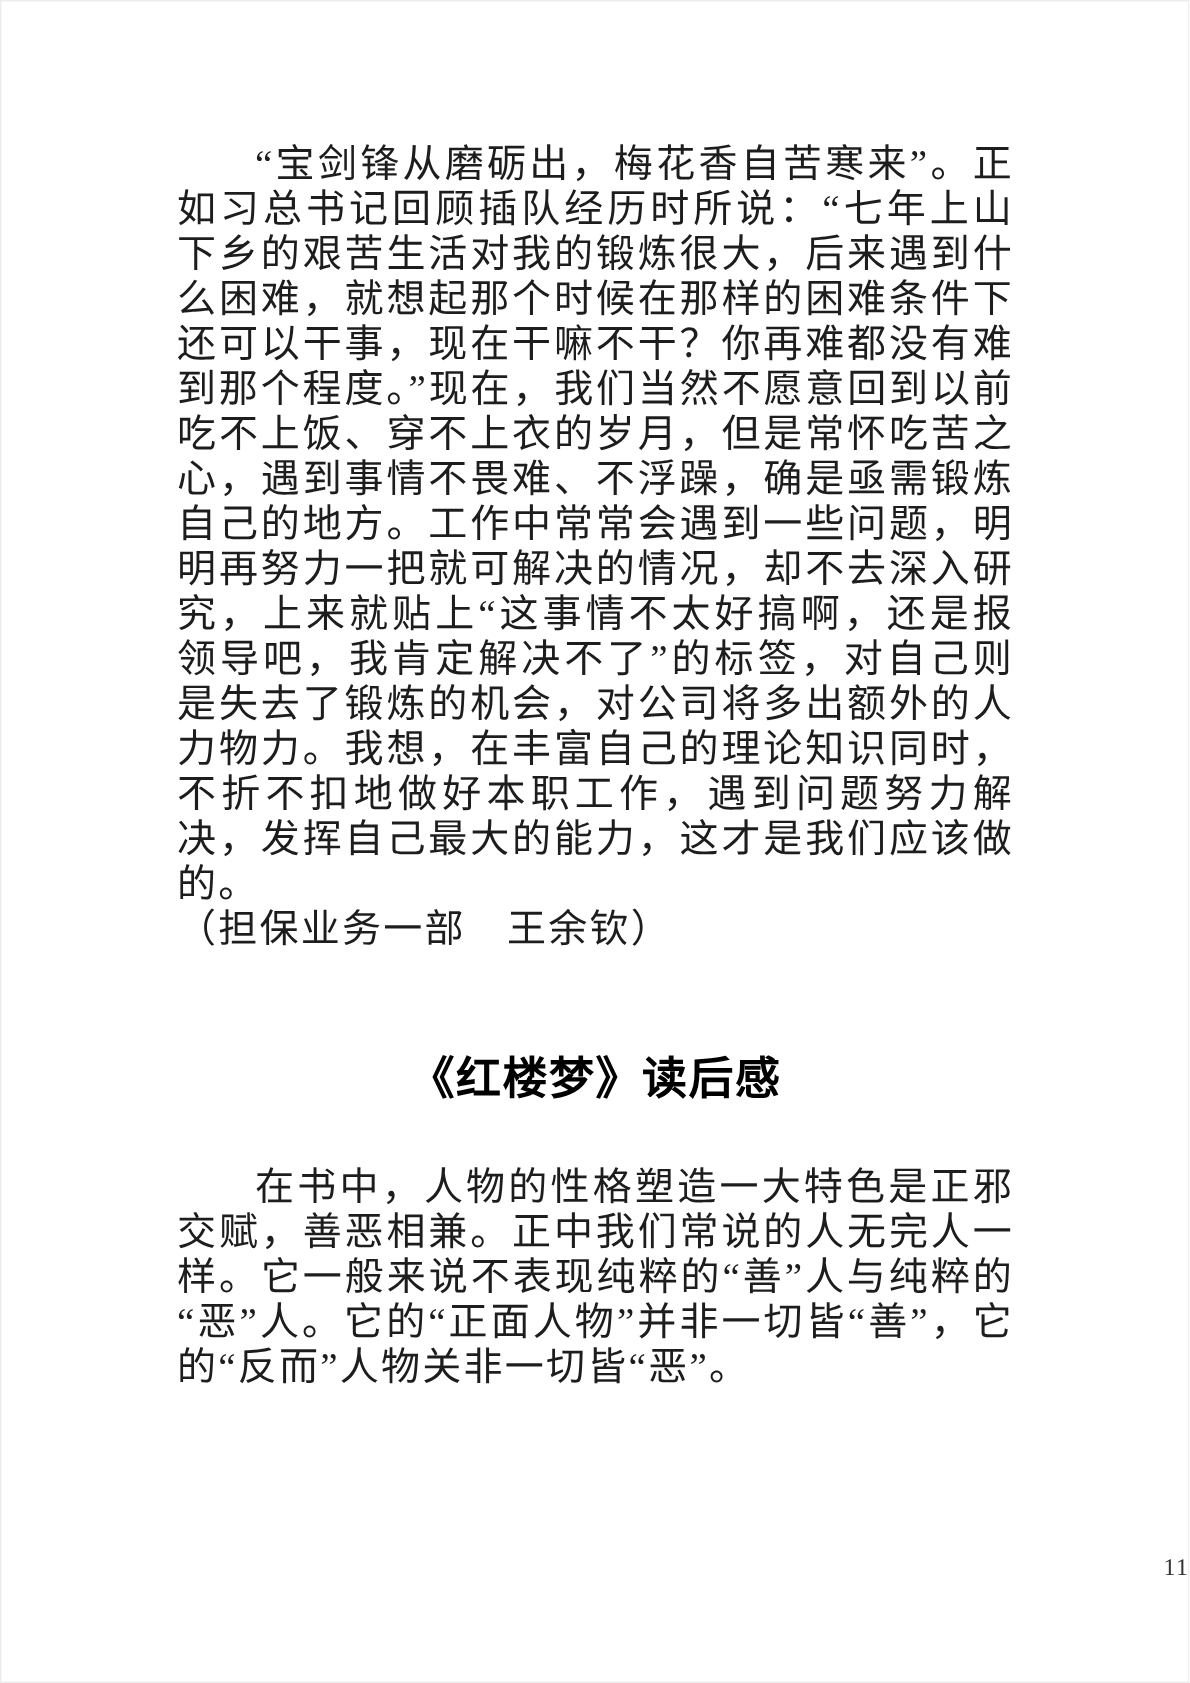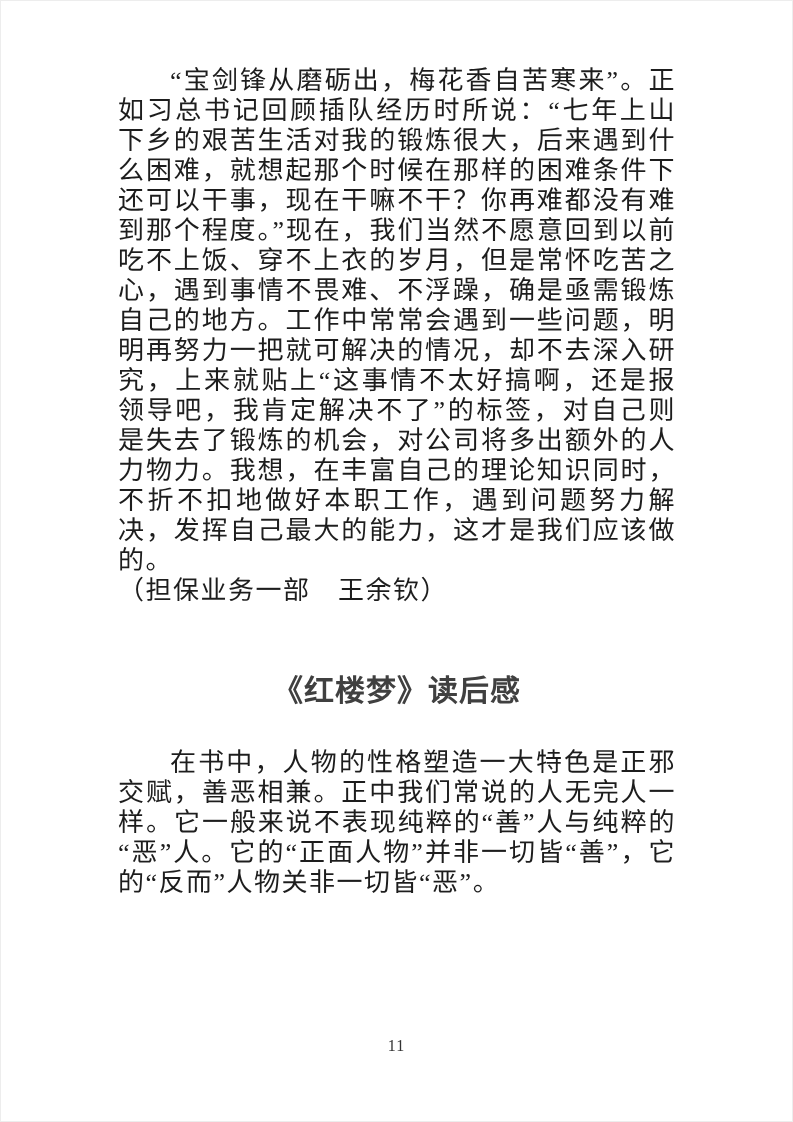--- a/index.html
+++ b/index.html
@@ -7,21 +7,21 @@
     padding: 0;
     background: #ffffff;
   }
   .page {
     position: relative;
     width: 793px;
     height: 1122px;
     box-sizing: border-box;
     background: #ffffff;
     box-shadow: inset 0 0 0 1px #ededed;
-    padding: 66px 117px 0 118px;
+    padding: 95px 117px 0 118px;
     font-family: "Liberation Serif", "DejaVu Serif", serif;
     font-size: 26px;
     line-height: 30px;
     color: #1d1d1d;
     overflow: hidden;
   }
   .essay p {
     margin: 0;
     text-indent: 2em;
     text-align: justify;
@@ -34,28 +34,28 @@
     letter-spacing: 1.5px;
   }
   .essay2-title {
     font-family: "Liberation Sans", "DejaVu Sans", sans-serif;
     font-weight: 700;
     font-size: 30px;
     line-height: 38px;
     text-align: center;
     letter-spacing: 1px;
     margin: 66px 0 38px 0;
-    color: #404040;
+    color: #000000;
   }
   .page-number {
     position: absolute;
     top: 1036px;
     left: 0;
     width: 100%;
-    text-align: center;
+    text-align: right;
     font-family: "Liberation Serif", "DejaVu Serif", serif;
     font-size: 16px;
     line-height: 20px;
     letter-spacing: 1px;
     color: #333333;
   }
 </style>
 </head>
 <body>
 

